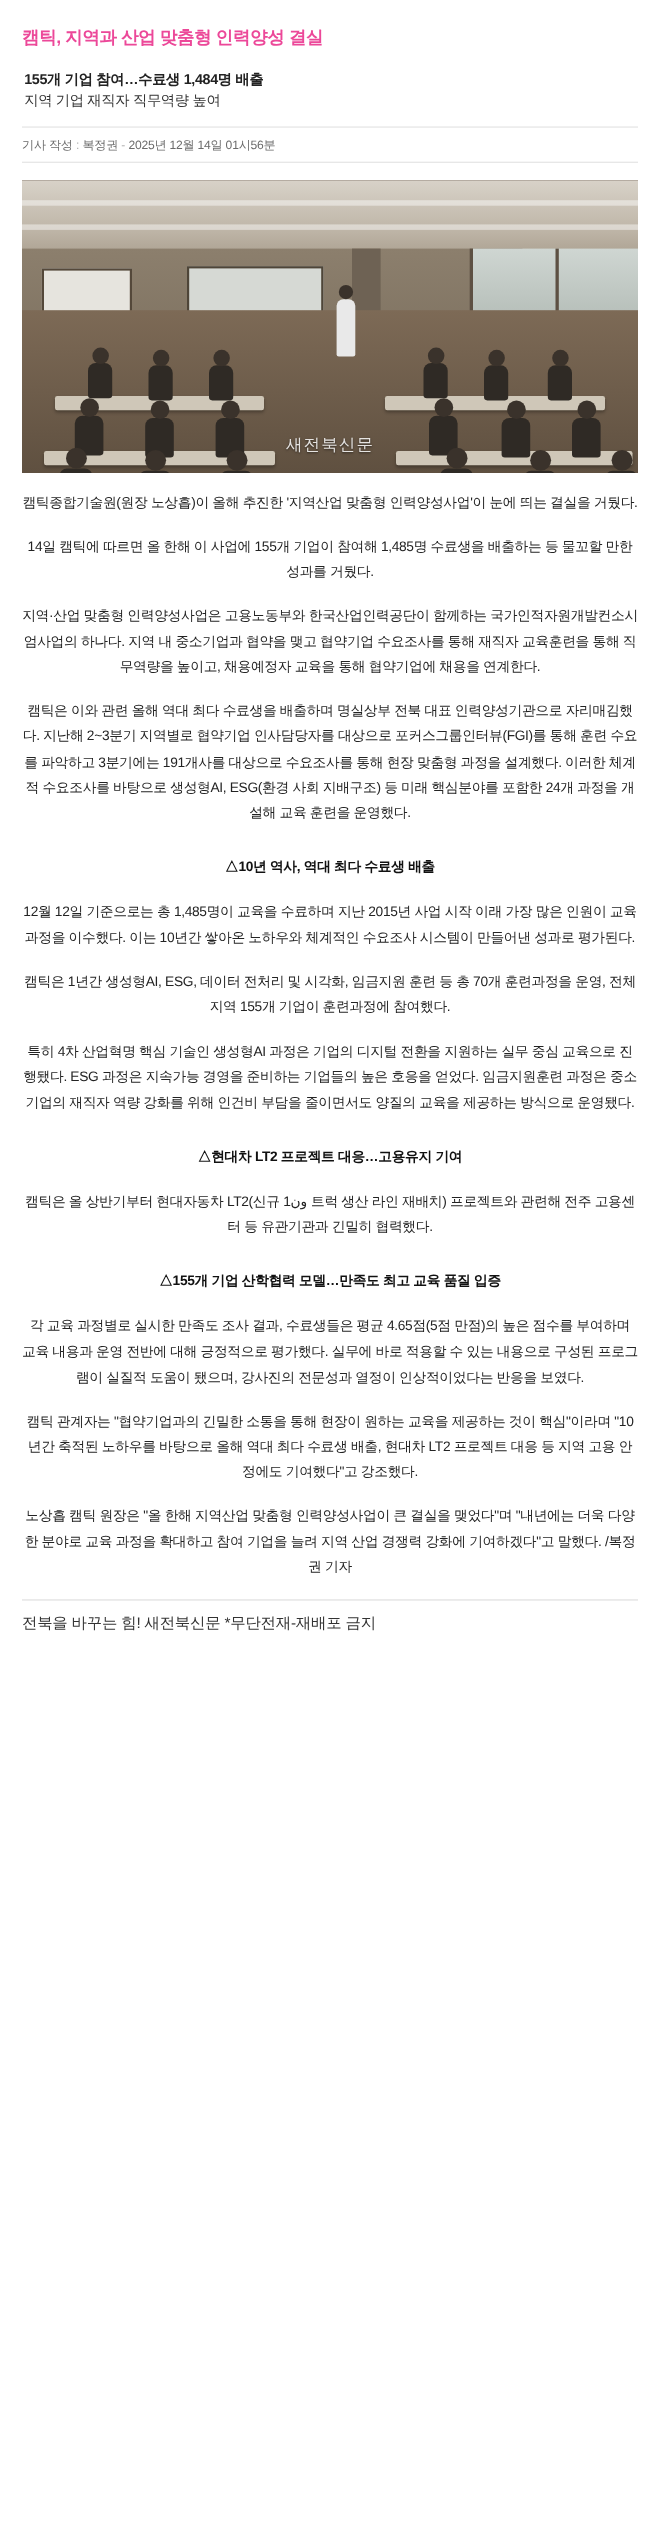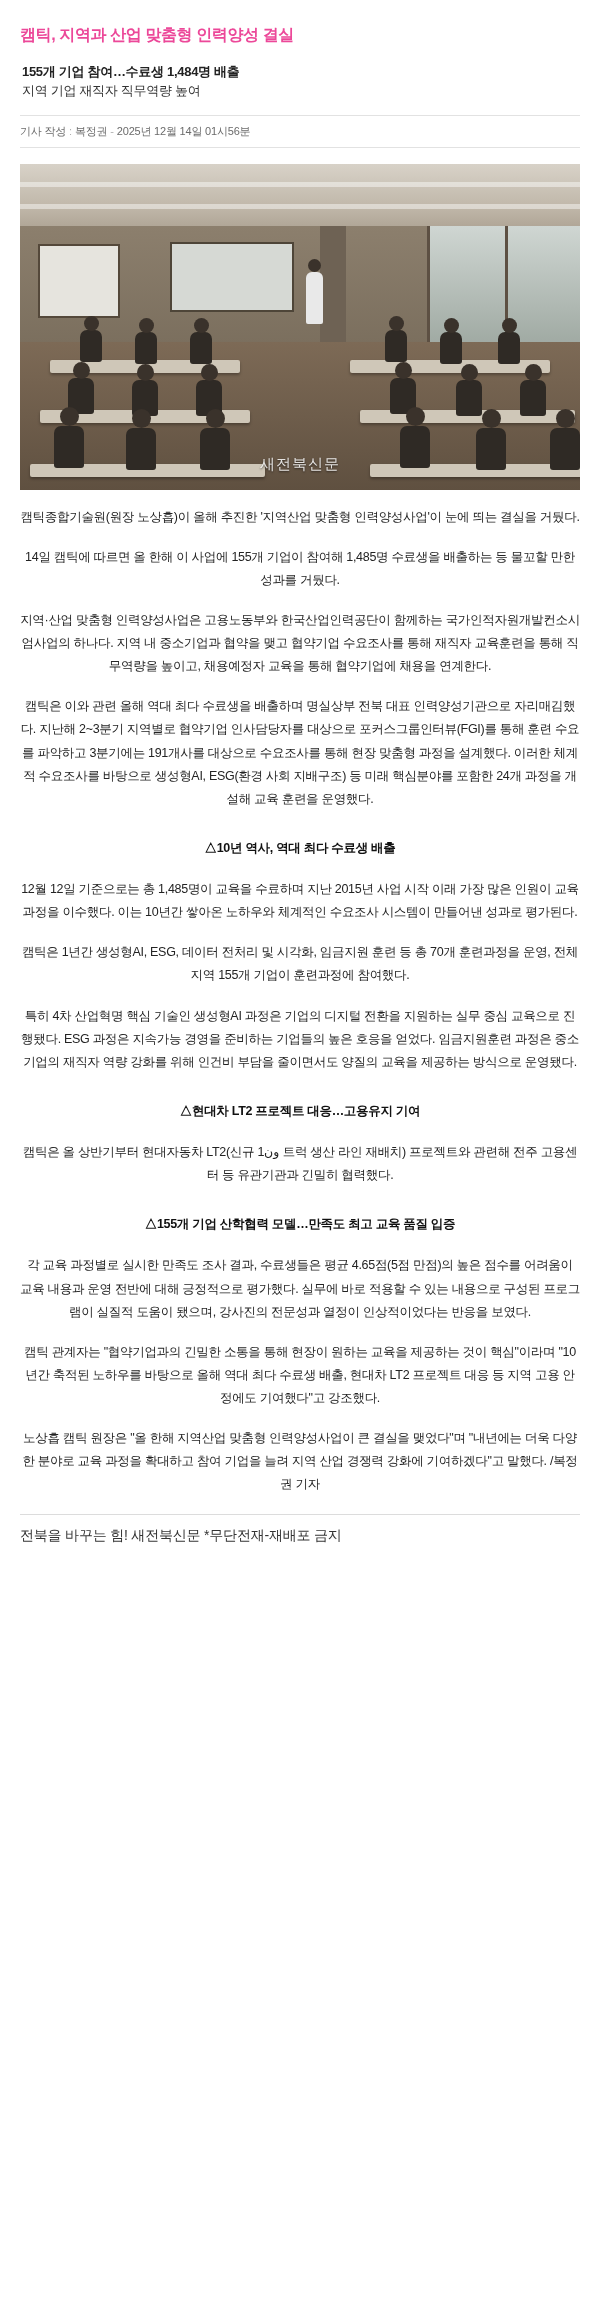--- a/index.html
+++ b/index.html
@@ -61,21 +61,21 @@
     margin: 0 0 16px 0;
   }
   .figure {
     width: 100%;
     margin: 0 0 16px 0;
     position: relative;
   }
   .photo {
     position: relative;
     width: 100%;
-    height: 326px;
+    height: 266px;
     overflow: hidden;
     background: #6c5b4a;
   }
   .photo .ceiling {
     position: absolute;
     left: 0; top: 0; right: 0;
     height: 74px;
     background: linear-gradient(180deg, #d8d2c8 0%, #bfb6a8 60%, #a79c8c 100%);
   }
   .photo .ceiling-strip {
@@ -299,21 +299,21 @@
     <p>14일 캠틱에 따르면 올 한해 이 사업에 155개 기업이 참여해 1,485명 수료생을 배출하는 등 물꼬할 만한 성과를 거뒀다.</p>
     <p>지역·산업 맞춤형 인력양성사업은 고용노동부와 한국산업인력공단이 함께하는 국가인적자원개발컨소시엄사업의 하나다. 지역 내 중소기업과 협약을 맺고 협약기업 수요조사를 통해 재직자 교육훈련을 통해 직무역량을 높이고, 채용예정자 교육을 통해 협약기업에 채용을 연계한다.</p>
     <p>캠틱은 이와 관련 올해 역대 최다 수료생을 배출하며 명실상부 전북 대표 인력양성기관으로 자리매김했다. 지난해 2~3분기 지역별로 협약기업 인사담당자를 대상으로 포커스그룹인터뷰(FGI)를 통해 훈련 수요를 파악하고 3분기에는 191개사를 대상으로 수요조사를 통해 현장 맞춤형 과정을 설계했다. 이러한 체계적 수요조사를 바탕으로 생성형AI, ESG(환경 사회 지배구조) 등 미래 핵심분야를 포함한 24개 과정을 개설해 교육 훈련을 운영했다.</p>
     <p class="section">△10년 역사, 역대 최다 수료생 배출</p>
     <p>12월 12일 기준으로는 총 1,485명이 교육을 수료하며 지난 2015년 사업 시작 이래 가장 많은 인원이 교육과정을 이수했다. 이는 10년간 쌓아온 노하우와 체계적인 수요조사 시스템이 만들어낸 성과로 평가된다.</p>
     <p>캠틱은 1년간 생성형AI, ESG, 데이터 전처리 및 시각화, 임금지원 훈련 등 총 70개 훈련과정을 운영, 전체 지역 155개 기업이 훈련과정에 참여했다.</p>
     <p>특히 4차 산업혁명 핵심 기술인 생성형AI 과정은 기업의 디지털 전환을 지원하는 실무 중심 교육으로 진행됐다. ESG 과정은 지속가능 경영을 준비하는 기업들의 높은 호응을 얻었다. 임금지원훈련 과정은 중소기업의 재직자 역량 강화를 위해 인건비 부담을 줄이면서도 양질의 교육을 제공하는 방식으로 운영됐다.</p>
     <p class="section">△현대차 LT2 프로젝트 대응…고용유지 기여</p>
     <p>캠틱은 올 상반기부터 현대자동차 LT2(신규 1ون 트럭 생산 라인 재배치) 프로젝트와 관련해 전주 고용센터 등 유관기관과 긴밀히 협력했다.</p>
     <p class="section">△155개 기업 산학협력 모델…만족도 최고 교육 품질 입증</p>
-    <p>각 교육 과정별로 실시한 만족도 조사 결과, 수료생들은 평균 4.65점(5점 만점)의 높은 점수를 어려움이 교육 내용과 운영 전반에 대해 긍정적으로 평가했다. 실무에 바로 적용할 수 있는 내용으로 구성된 프로그램이 실질적 도움이 됐으며, 강사진의 전문성과 열정이 인상적이었다는 반응을 보였다.</p>
+    <p>각 교육 과정별로 실시한 만족도 조사 결과, 수료생들은 평균 4.65점(5점 만점)의 높은 점수를 부여하며 교육 내용과 운영 전반에 대해 긍정적으로 평가했다. 실무에 바로 적용할 수 있는 내용으로 구성된 프로그램이 실질적 도움이 됐으며, 강사진의 전문성과 열정이 인상적이었다는 반응을 보였다.</p>
     <p>캠틱 관계자는 "협약기업과의 긴밀한 소통을 통해 현장이 원하는 교육을 제공하는 것이 핵심"이라며 "10년간 축적된 노하우를 바탕으로 올해 역대 최다 수료생 배출, 현대차 LT2 프로젝트 대응 등 지역 고용 안정에도 기여했다"고 강조했다.</p>
     <p>노상흡 캠틱 원장은 "올 한해 지역산업 맞춤형 인력양성사업이 큰 결실을 맺었다"며 "내년에는 더욱 다양한 분야로 교육 과정을 확대하고 참여 기업을 늘려 지역 산업 경쟁력 강화에 기여하겠다"고 말했다. /복정권 기자</p>
   </div>
 
   <hr class="footer-rule">
   <div class="footer">전북을 바꾸는 힘! 새전북신문 *무단전재-재배포 금지</div>
 
 </div>
 
 </body></html>

